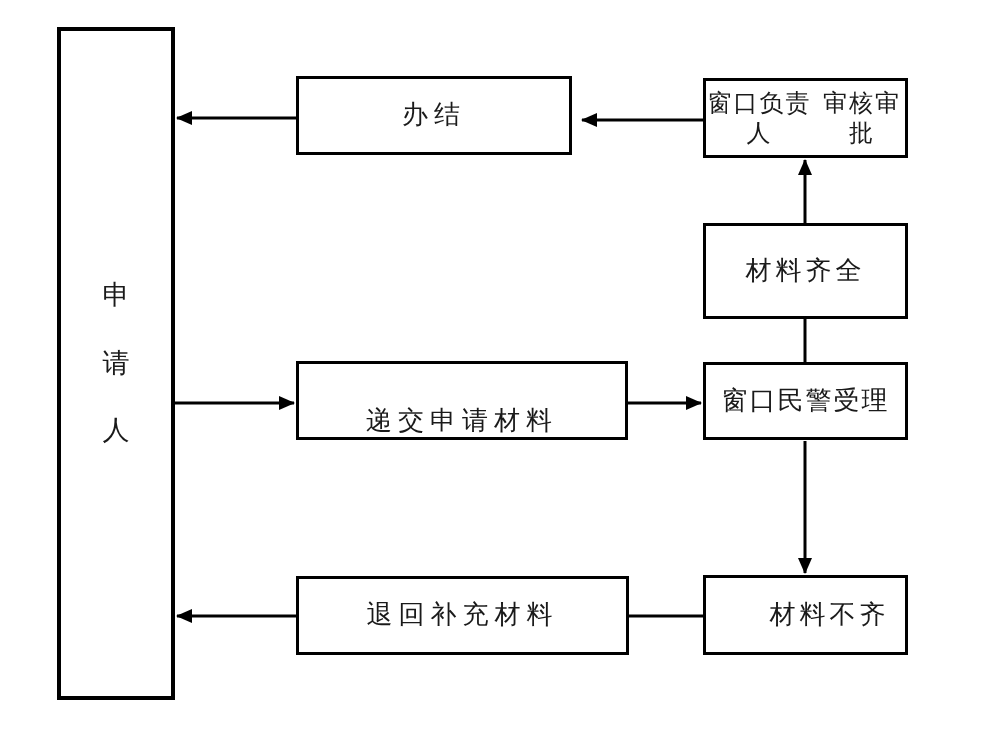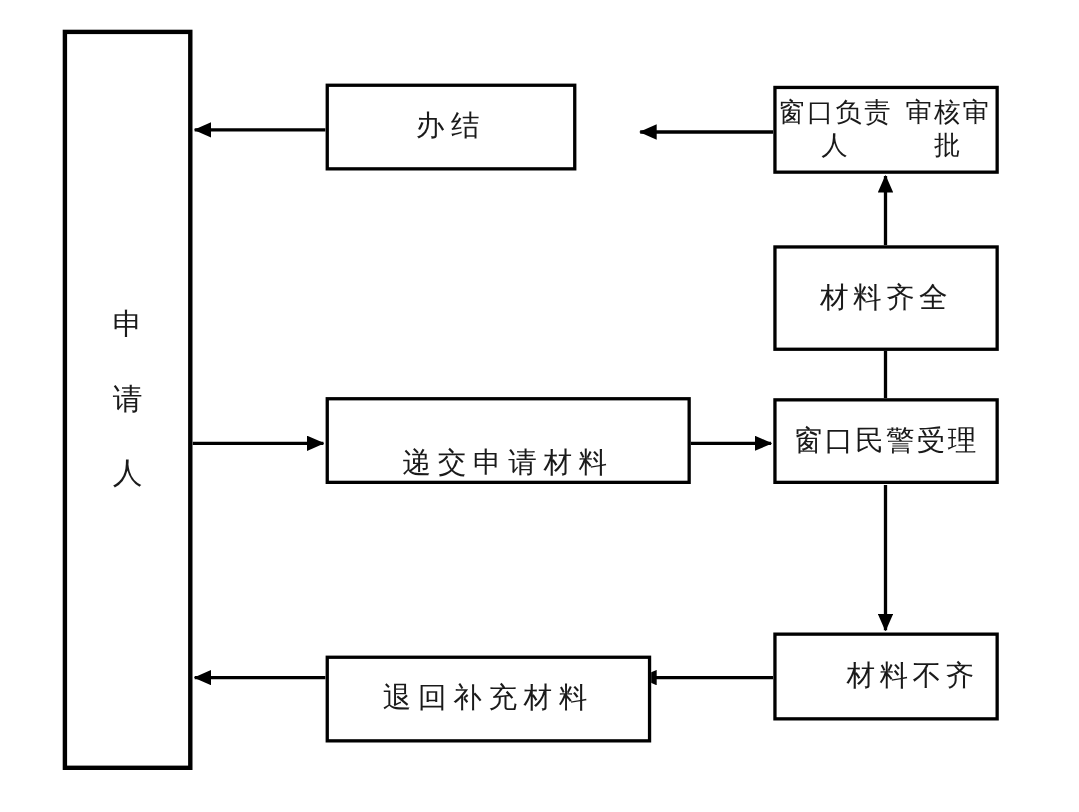--- a/index.html
+++ b/index.html
@@ -42,23 +42,23 @@
     top: 27px;
     width: 118px;
     height: 673px;
     border-width: 4px;
     flex-direction: column;
     gap: 34px;
     font-size: 27px;
     letter-spacing: 0;
   }
   
-  .node-complete          { left: 296px; top: 76px;  width: 228px; height: 79px; }
+  .node-complete          { left: 296px; top: 76px;  width: 276px; height: 79px; }
   .node-submit-materials  { left: 296px; top: 361px; width: 332px; height: 79px; align-items: flex-end; }
-  .node-return-supplement { left: 296px; top: 576px; width: 296px; height: 79px; margin-top: 20px; }
+  .node-return-supplement { left: 296px; top: 576px; width: 333px; height: 79px; }
   
   .node-window-leader        { left: 703px; top: 78px;  width: 205px; height: 80px; letter-spacing: 2px; }
   .node-materials-complete   { left: 703px; top: 223px; width: 205px; height: 96px; letter-spacing: 4px; }
   .node-window-police        { left: 703px; top: 362px; width: 205px; height: 78px; letter-spacing: 2px; text-align: right; }
   .node-materials-incomplete { left: 703px; top: 575px; width: 205px; height: 80px; letter-spacing: 4px; padding-left: 48px; }
 
   .edges-svg {
     position: absolute;
     left: 0;
     top: 0;

